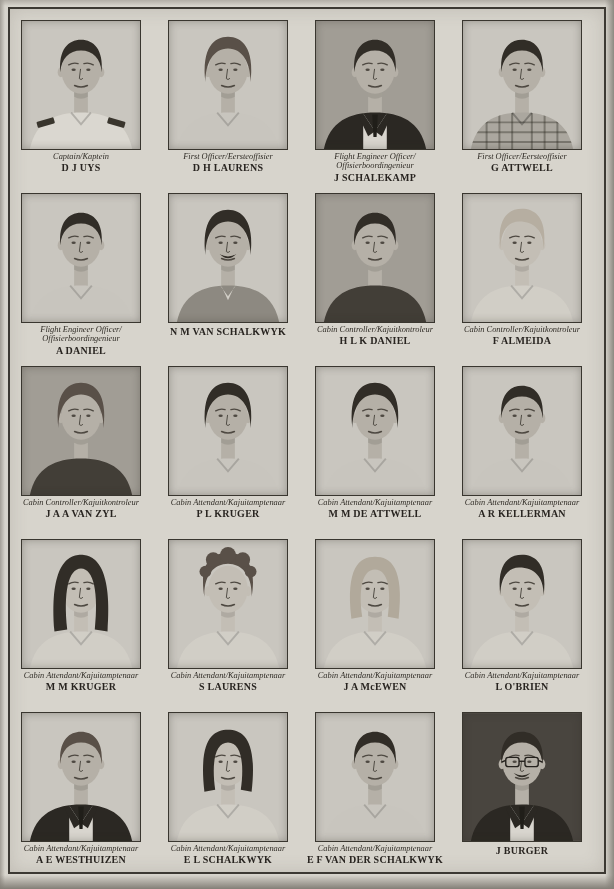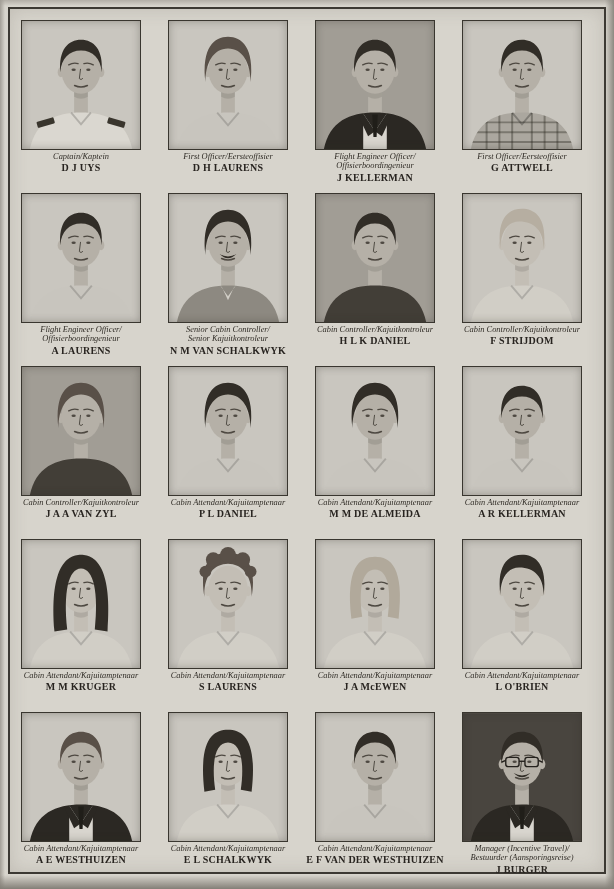--- a/index.html
+++ b/index.html
@@ -132,21 +132,21 @@
             <path d="M48,94 L60,112 L53,117 L44,98 Z" fill="#2d2a25"></path>
             <path d="M72,94 L60,112 L67,117 L76,98 Z" fill="#2d2a25"></path>
             <path d="M57.2,95 h5.6 L61.6,118 h-3.2 Z" fill="#22201b"></path>
           </svg>
         </div>
     <figcaption class="caption">
       <div class="role">
             <div>Flight Engineer Officer/</div>
             <div>Offisierboordingenieur</div>
           </div>
-      <div class="name">J KELLERMAN</div>
+      <div class="name">J SCHALEKAMP</div>
     </figcaption>
   </figure>
 
   <figure class="cell">
     <div class="photo">
           <svg viewBox="0 0 120 130" xmlns="http://www.w3.org/2000/svg">
             <rect width="120" height="130" fill="#c8c5be"></rect>
             <rect x="53" y="64" width="14" height="32" fill="#b4afa6"></rect>
             <path d="M53,72 h14 v5 q-7,4 -14,0 Z" fill="rgba(0,0,0,.10)"></path>
             <ellipse cx="39.5" cy="52" rx="3.2" ry="5" fill="#b4afa6"></ellipse>
@@ -207,21 +207,21 @@
             <ellipse cx="67.5" cy="49.5" rx="2.2" ry="1.3" fill="#4f4a43"></ellipse>
             <path d="M8,130 C14,102 34,93 60,93 C86,93 106,102 112,130 L8,130 Z" fill="#c7c4bd"></path>
             <path d="M49,93 L60,106 L71,93" stroke="rgba(0,0,0,.16)" stroke-width="2" fill="none"></path>
           </svg>
         </div>
     <figcaption class="caption">
       <div class="role">
             <div>Flight Engineer Officer/</div>
             <div>Offisierboordingenieur</div>
           </div>
-      <div class="name">A LAURENS</div>
+      <div class="name">A DANIEL</div>
     </figcaption>
   </figure>
 
   <figure class="cell">
     <div class="photo">
           <svg viewBox="0 0 120 130" xmlns="http://www.w3.org/2000/svg">
             <rect width="120" height="130" fill="#c8c5be"></rect>
             <rect x="53" y="64" width="14" height="32" fill="#b4afa6"></rect>
             <path d="M53,72 h14 v5 q-7,4 -14,0 Z" fill="rgba(0,0,0,.10)"></path>
             <ellipse cx="39.5" cy="52" rx="3.2" ry="5" fill="#b4afa6"></ellipse>
@@ -235,24 +235,20 @@
               <path d="M53.5,65.5 q6.5,3.2 13,0" stroke-width="1.6"></path>
             </g>
             <ellipse cx="52.5" cy="49.5" rx="2.2" ry="1.3" fill="#4f4a43"></ellipse>
             <ellipse cx="67.5" cy="49.5" rx="2.2" ry="1.3" fill="#4f4a43"></ellipse>
             <path d="M51.5,61 Q60,65.8 68.5,61 Q60,69.5 51.5,61 Z" fill="#332f29"></path>
             <path d="M8,130 C14,102 34,93 60,93 C86,93 106,102 112,130 L8,130 Z" fill="#8d8981"></path>
             <path d="M52,93 L60,104 L68,93 L66,95 L60,108 L54,95 Z" fill="#d0cdc6"></path>
           </svg>
         </div>
     <figcaption class="caption">
-      <div class="role">
-            <div>Senior Cabin Controller/</div>
-            <div>Senior Kajuitkontroleur</div>
-          </div>
       <div class="name">N M VAN SCHALKWYK</div>
     </figcaption>
   </figure>
 
   <figure class="cell">
     <div class="photo">
           <svg viewBox="0 0 120 130" xmlns="http://www.w3.org/2000/svg">
             <rect width="120" height="130" fill="#a09c95"></rect>
             <rect x="53" y="64" width="14" height="32" fill="#b4afa6"></rect>
             <path d="M53,72 h14 v5 q-7,4 -14,0 Z" fill="rgba(0,0,0,.10)"></path>
@@ -298,21 +294,21 @@
             <ellipse cx="52.5" cy="49.5" rx="2.2" ry="1.3" fill="#4f4a43"></ellipse>
             <ellipse cx="67.5" cy="49.5" rx="2.2" ry="1.3" fill="#4f4a43"></ellipse>
             <path d="M8,130 C14,102 34,93 60,93 C86,93 106,102 112,130 L8,130 Z" fill="#cfccc5"></path>
             <path d="M49,93 L60,106 L71,93" stroke="rgba(0,0,0,.16)" stroke-width="2" fill="none"></path>
           </svg>
         </div>
     <figcaption class="caption">
       <div class="role">
             <div>Cabin Controller/Kajuitkontroleur</div>
           </div>
-      <div class="name">F STRIJDOM</div>
+      <div class="name">F ALMEIDA</div>
     </figcaption>
   </figure>
 
   <figure class="cell">
     <div class="photo">
           <svg viewBox="0 0 120 130" xmlns="http://www.w3.org/2000/svg">
             <rect width="120" height="130" fill="#a09c95"></rect>
             <rect x="53" y="64" width="14" height="32" fill="#b4afa6"></rect>
             <path d="M53,72 h14 v5 q-7,4 -14,0 Z" fill="rgba(0,0,0,.10)"></path>
             <ellipse cx="39.5" cy="52" rx="3.2" ry="5" fill="#b4afa6"></ellipse>
@@ -357,21 +353,21 @@
             <ellipse cx="52.5" cy="49.5" rx="2.2" ry="1.3" fill="#4f4a43"></ellipse>
             <ellipse cx="67.5" cy="49.5" rx="2.2" ry="1.3" fill="#4f4a43"></ellipse>
             <path d="M8,130 C14,102 34,93 60,93 C86,93 106,102 112,130 L8,130 Z" fill="#c7c4bd"></path>
             <path d="M49,93 L60,106 L71,93" stroke="rgba(0,0,0,.16)" stroke-width="2" fill="none"></path>
           </svg>
         </div>
     <figcaption class="caption">
       <div class="role">
             <div>Cabin Attendant/Kajuitamptenaar</div>
           </div>
-      <div class="name">P L DANIEL</div>
+      <div class="name">P L KRUGER</div>
     </figcaption>
   </figure>
 
   <figure class="cell">
     <div class="photo">
           <svg viewBox="0 0 120 130" xmlns="http://www.w3.org/2000/svg">
             <rect width="120" height="130" fill="#c8c5be"></rect>
             <rect x="53" y="64" width="14" height="32" fill="#b4afa6"></rect>
             <path d="M53,72 h14 v5 q-7,4 -14,0 Z" fill="rgba(0,0,0,.10)"></path>
             <ellipse cx="39.5" cy="52" rx="3.2" ry="5" fill="#b4afa6"></ellipse>
@@ -387,21 +383,21 @@
             <ellipse cx="52.5" cy="49.5" rx="2.2" ry="1.3" fill="#4f4a43"></ellipse>
             <ellipse cx="67.5" cy="49.5" rx="2.2" ry="1.3" fill="#4f4a43"></ellipse>
             <path d="M8,130 C14,102 34,93 60,93 C86,93 106,102 112,130 L8,130 Z" fill="#c7c4bd"></path>
             <path d="M49,93 L60,106 L71,93" stroke="rgba(0,0,0,.16)" stroke-width="2" fill="none"></path>
           </svg>
         </div>
     <figcaption class="caption">
       <div class="role">
             <div>Cabin Attendant/Kajuitamptenaar</div>
           </div>
-      <div class="name">M M DE ALMEIDA</div>
+      <div class="name">M M DE ATTWELL</div>
     </figcaption>
   </figure>
 
   <figure class="cell">
     <div class="photo">
           <svg viewBox="0 0 120 130" xmlns="http://www.w3.org/2000/svg">
             <rect width="120" height="130" fill="#c8c5be"></rect>
             <rect x="53" y="64" width="14" height="32" fill="#b4afa6"></rect>
             <path d="M53,72 h14 v5 q-7,4 -14,0 Z" fill="rgba(0,0,0,.10)"></path>
             <ellipse cx="39.5" cy="52" rx="3.2" ry="5" fill="#b4afa6"></ellipse>
@@ -635,21 +631,21 @@
             <ellipse cx="52.5" cy="49.5" rx="2.2" ry="1.3" fill="#4f4a43"></ellipse>
             <ellipse cx="67.5" cy="49.5" rx="2.2" ry="1.3" fill="#4f4a43"></ellipse>
             <path d="M8,130 C14,102 34,93 60,93 C86,93 106,102 112,130 L8,130 Z" fill="#c7c4bd"></path>
             <path d="M49,93 L60,106 L71,93" stroke="rgba(0,0,0,.16)" stroke-width="2" fill="none"></path>
           </svg>
         </div>
     <figcaption class="caption">
       <div class="role">
             <div>Cabin Attendant/Kajuitamptenaar</div>
           </div>
-      <div class="name">E F VAN DER WESTHUIZEN</div>
+      <div class="name">E F VAN DER SCHALKWYK</div>
     </figcaption>
   </figure>
 
   <figure class="cell">
     <div class="photo">
           <svg viewBox="0 0 120 130" xmlns="http://www.w3.org/2000/svg">
             <rect width="120" height="130" fill="#4a4640"></rect>
             <rect x="53" y="64" width="14" height="32" fill="#b4afa6"></rect>
             <path d="M53,72 h14 v5 q-7,4 -14,0 Z" fill="rgba(0,0,0,.10)"></path>
             <ellipse cx="39.5" cy="52" rx="3.2" ry="5" fill="#b4afa6"></ellipse>
@@ -673,21 +669,17 @@
               <path d="M76.5,48 l4.5,2"></path>
             </g>
             <path d="M8,130 C14,102 34,93 60,93 C86,93 106,102 112,130 L8,130 Z" fill="#2d2a25"></path>
             <path d="M48,94 L60,112 L72,94 L72,130 L48,130 Z" fill="#d6d3cc"></path>
             <path d="M48,94 L60,112 L53,117 L44,98 Z" fill="#2d2a25"></path>
             <path d="M72,94 L60,112 L67,117 L76,98 Z" fill="#2d2a25"></path>
             <path d="M57.2,95 h5.6 L61.6,118 h-3.2 Z" fill="#22201b"></path>
           </svg>
         </div>
     <figcaption class="caption">
-      <div class="role">
-            <div>Manager (Incentive Travel)/</div>
-            <div>Bestuurder (Aansporingsreise)</div>
-          </div>
       <div class="name">J BURGER</div>
     </figcaption>
   </figure>
 </div>
 </div>
 
 </body></html>

